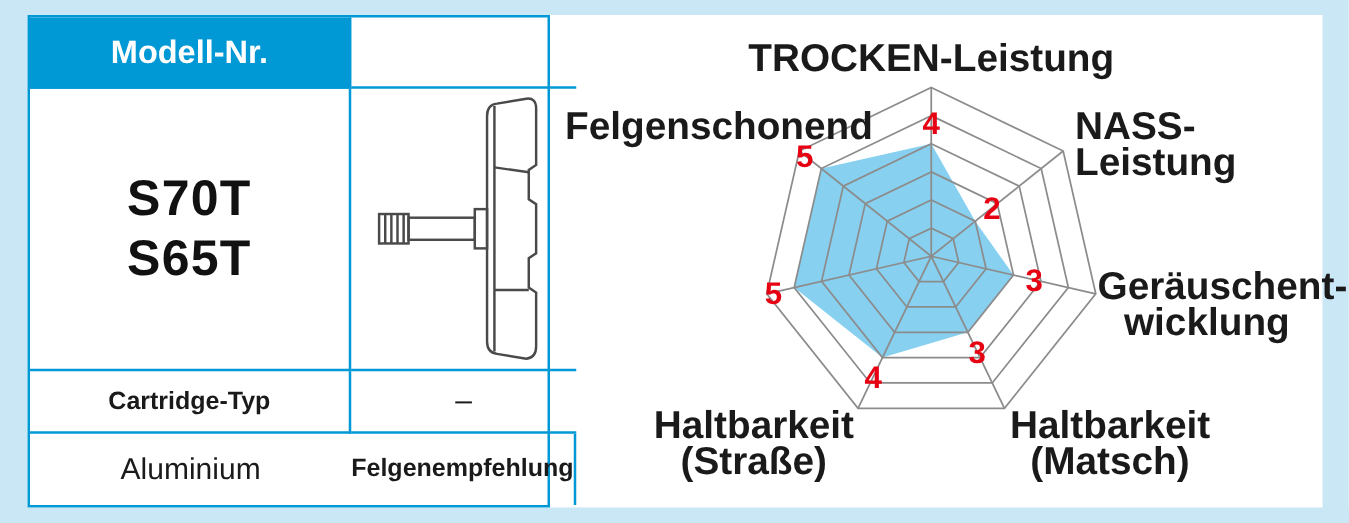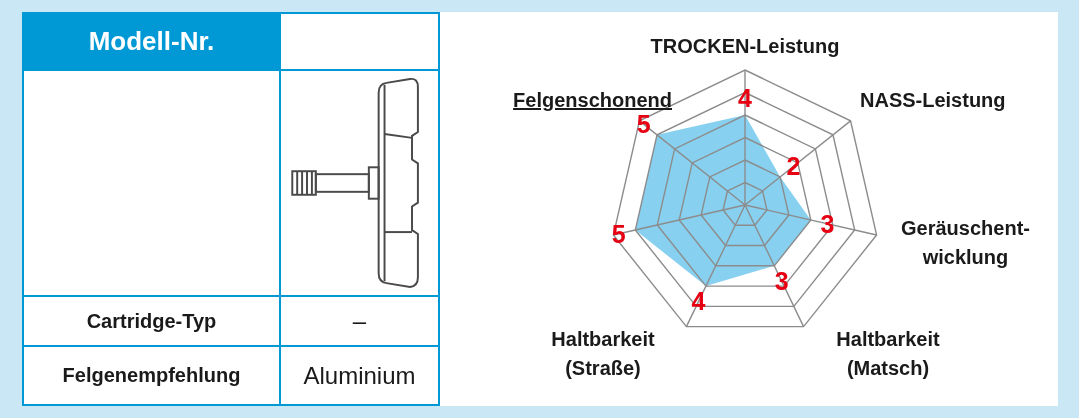--- a/index.html
+++ b/index.html
@@ -45,47 +45,49 @@
   .row-label { font-size:20px; font-weight:bold; }
   .row-value { font-size:24px; font-weight:normal; }
   
   .chart-area {
     position:absolute; left:418px; top:0;
     width:618px; height:394px;
   }
   #radar-svg { position:absolute; left:0; top:0; }
   .axis-label {
     position:absolute;
-    font-size:20px; font-weight:bold; color:#1a1a1a;
+    font-size:31px; font-weight:bold; color:#1a1a1a;
     line-height:29px; white-space:pre-line;
   }
   #al0 { left:153px; top:20px;  width:304px; text-align:center; }
   #al1 { left:420px; top:74px;  width:200px; text-align:left; }
   #al2 { left:438px; top:202px; width:175px; text-align:center; }
   #al3 { left:368px; top:313px; width:160px; text-align:center; }
   #al4 { left:83px;  top:313px; width:160px; text-align:center; }
   #al5 { left:0px;   top:212px; width:158px; text-align:right; }
-  #al6 { left:12px;  top:74px;  width:220px; text-align:right;text-decoration:underline; }
+  #al6 { left:12px;  top:74px;  width:220px; text-align:right; }
   .val-label {
     font-family:"Liberation Sans", sans-serif;
     font-size:25px; font-weight:bold;
   }
 </style>
 </head>
 <body>
 
 <div class="panel">
 
   <div class="spec-table">
     <div class="cell header-cell">
       <span>Modell-Nr.</span>
     </div>
     <div class="cell last-col"></div>
 
     <div class="cell">
+      <div class="model-line">S70T</div>
+      <div class="model-line">S65T</div>
     </div>
     <div class="cell last-col">
       <svg width="150" height="212" viewBox="0 0 150 216" fill="none" stroke="#4a4a4a" stroke-width="2">
 
         <rect x="6" y="96" width="24" height="24"></rect>
         <line x1="11" y1="96" x2="11" y2="120"></line>
         <line x1="16" y1="96" x2="16" y2="120"></line>
         <line x1="21" y1="96" x2="21" y2="120"></line>
         <line x1="26" y1="96" x2="26" y2="120"></line>
 
@@ -102,25 +104,25 @@
       </svg>
     </div>
 
     <div class="cell">
       <span class="row-label">Cartridge-Typ</span>
     </div>
     <div class="cell last-col">
       <span class="row-value">–</span>
     </div>
 
+    <div class="cell last-col last-row">
+      <span class="row-value">Aluminium</span>
+    </div>
     <div class="cell last-row">
       <span class="row-label">Felgenempfehlung</span>
-    </div>
-    <div class="cell last-col last-row">
-      <span class="row-value">Aluminium</span>
     </div>
   </div>
 
   <div class="chart-area">
     <svg id="radar-svg" width="618" height="394">
         <polygon points="305,103 340.18241671106136,164.942958916357 370.8076340722731,208.02016304205122 334.28715239043515,253.8153985834133 265.9504634794198,274.08719811121773 195.32060987954486,218.03360507008537 217.04395822234665,122.8573972908925" fill="#87d0f0"></polygon>
         <polygon points="305,170.5 322.5912083555307,178.9714794581785 326.93587802409104,198.00672101401707 314.76238413014505,213.27179952780443 295.23761586985495,213.27179952780443 283.06412197590896,198.00672101401707 287.4087916444693,178.9714794581785" fill="none" stroke="#8c8c8c" stroke-width="1.4"></polygon>
         <polygon points="305,148 340.18241671106136,164.942958916357 348.8717560481821,203.01344202803415 324.5247682602901,233.54359905560887 285.4752317397099,233.54359905560887 261.1282439518179,203.01344202803415 269.81758328893864,164.942958916357" fill="none" stroke="#8c8c8c" stroke-width="1.4"></polygon>
         <polygon points="305,125.5 357.773625066592,150.9144383745355 370.8076340722731,208.02016304205122 334.28715239043515,253.8153985834133 275.71284760956485,253.8153985834133 239.1923659277269,208.02016304205122 252.22637493340798,150.9144383745355" fill="none" stroke="#8c8c8c" stroke-width="1.4"></polygon>
         <polygon points="305,103 375.3648334221227,136.88591783271397 392.74351209636416,213.0268840560683 344.0495365205802,274.08719811121773 265.9504634794198,274.08719811121773 217.25648790363587,213.0268840560683 234.63516657787733,136.885917832714" fill="none" stroke="#8c8c8c" stroke-width="1.4"></polygon>

